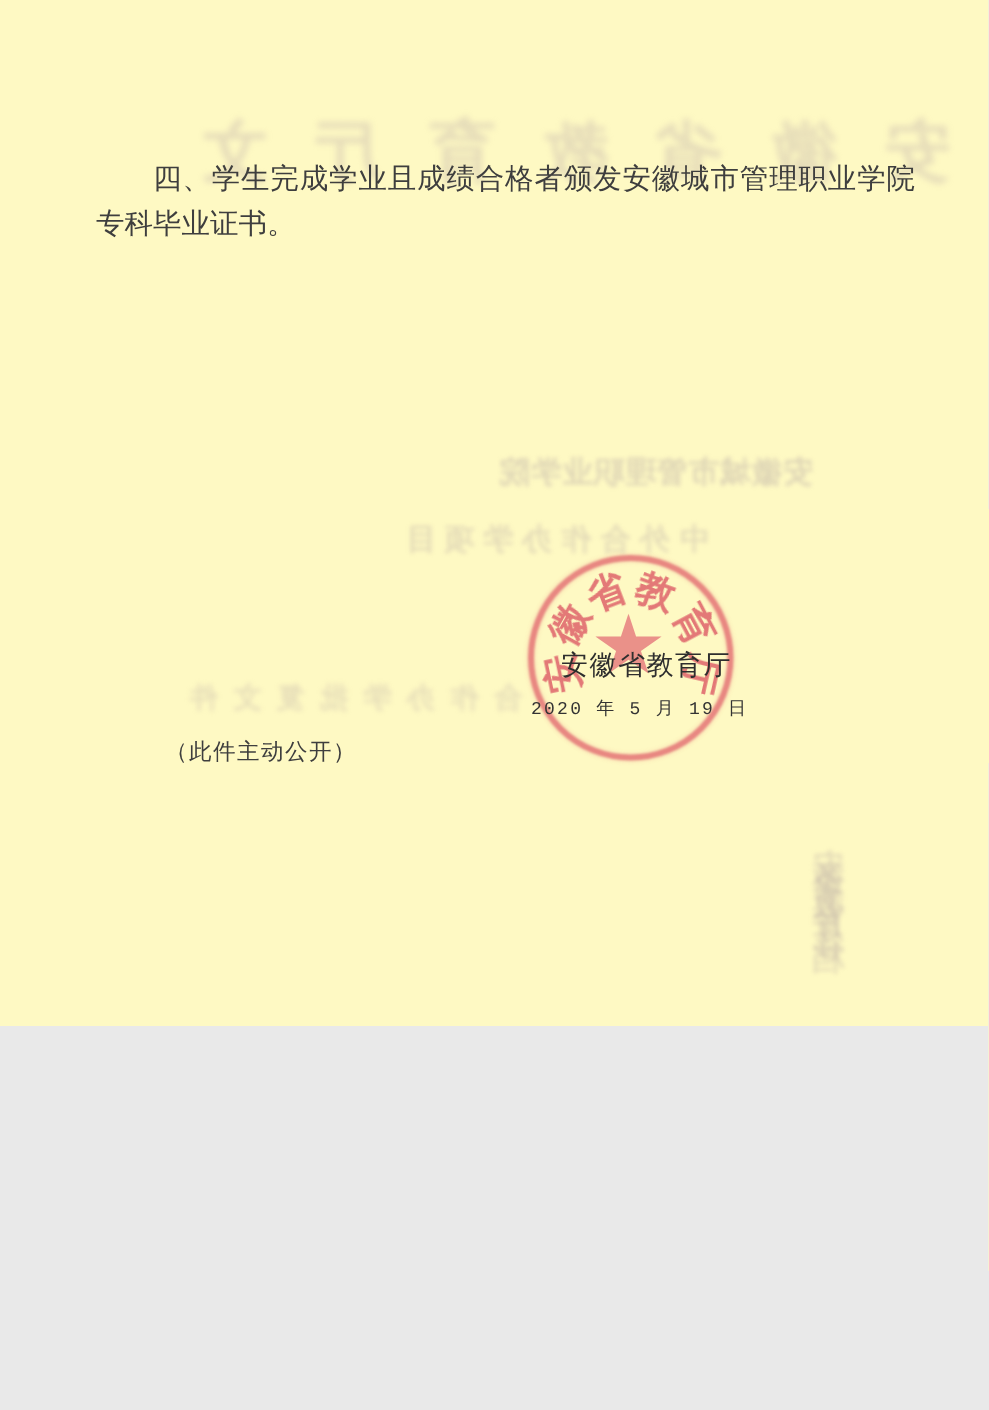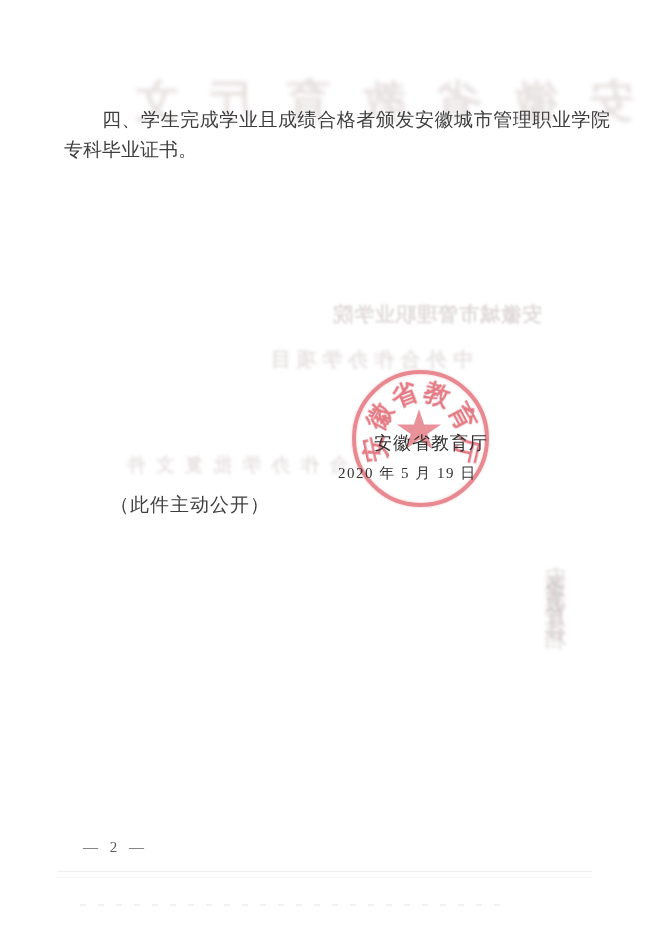--- a/index.html
+++ b/index.html
@@ -1,22 +1,22 @@
 <!DOCTYPE html>
 <html><head>
 <meta charset="utf-8">
 <style>
   html,body{margin:0;padding:0;background:#e9e9e9;}
   .page{
     position:relative;
-    width:659px;height:940px;
+    width:659px;height:684px;
     margin:0 auto;
-    background:#ffffff;
+    background:#fef9c3;
     overflow:hidden;
-    font-family:Liberation Serif, serif;
+    font-family:Liberation Mono, monospace;
   }
   
   .ghost{
     position:absolute;
     color:rgba(178,162,162,0.40);
     transform:scaleX(-1);
     filter:blur(1.6px);
     font-weight:700;
     white-space:nowrap;
     pointer-events:none;
@@ -48,22 +48,22 @@
     color:#3e3e3e;
     text-align:justify;
   }
   .body-text p{margin:0 0 3px 0;text-indent:2em;}
   
   .sig-agency{
     position:absolute;left:374px;top:431px;
     font-size:18px;color:#2e2e2e;letter-spacing:1px;white-space:nowrap;
   }
   .sig-date{
-    position:absolute;left:338px;top:464px;
-    font-size:15px;color:#333;letter-spacing:1.5px;white-space:nowrap;
+    position:absolute;left:354px;top:464px;
+    font-size:12px;color:#333;letter-spacing:1.5px;white-space:nowrap;
   }
   
   .seal{
     position:absolute;left:352px;top:370px;width:137px;height:137px;
     pointer-events:none;
   }
   .seal-ring{
     position:absolute;left:0;top:0;width:129px;height:129px;
     border:4px solid rgba(223,92,104,0.72);
     border-radius:50%;
@@ -78,21 +78,21 @@
   }
   .seal-char{
     position:absolute;left:50%;top:50%;
     font-size:26px;font-weight:700;
     color:rgba(219,85,98,0.78);
     filter:blur(0.5px);
   }
   
   .disclosure{
     position:absolute;left:110px;top:492px;
-    font-size:19px;color:#3e3e3e;letter-spacing:1px;white-space:nowrap;
+    font-size:15px;color:#3e3e3e;letter-spacing:1px;white-space:nowrap;
   }
   .page-num{
     position:absolute;left:83px;top:839px;
     font-size:15px;color:#5b5b5b;letter-spacing:4px;white-space:nowrap;
   }
   .scan-line-a{
     position:absolute;left:57px;top:871px;width:535px;height:5px;
     border-top:1px solid rgba(120,120,120,0.12);
     border-bottom:1px solid rgba(120,120,120,0.08);
     filter:blur(0.6px);

